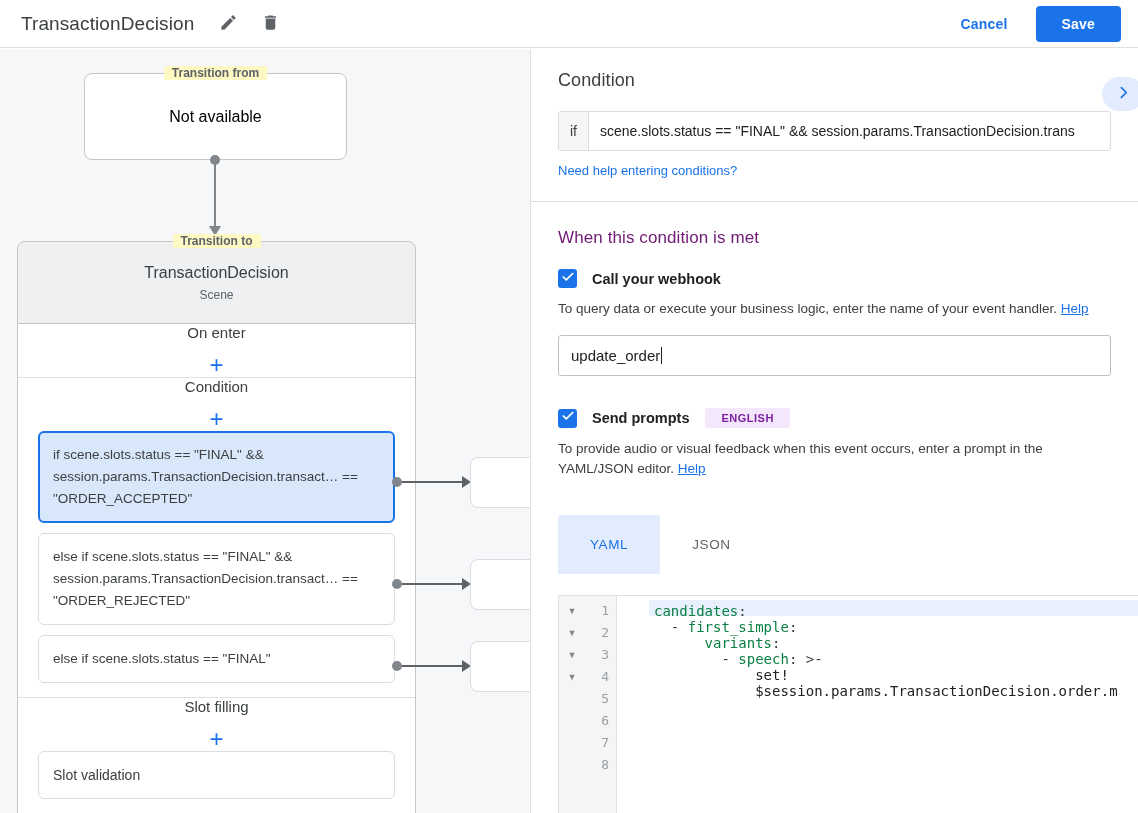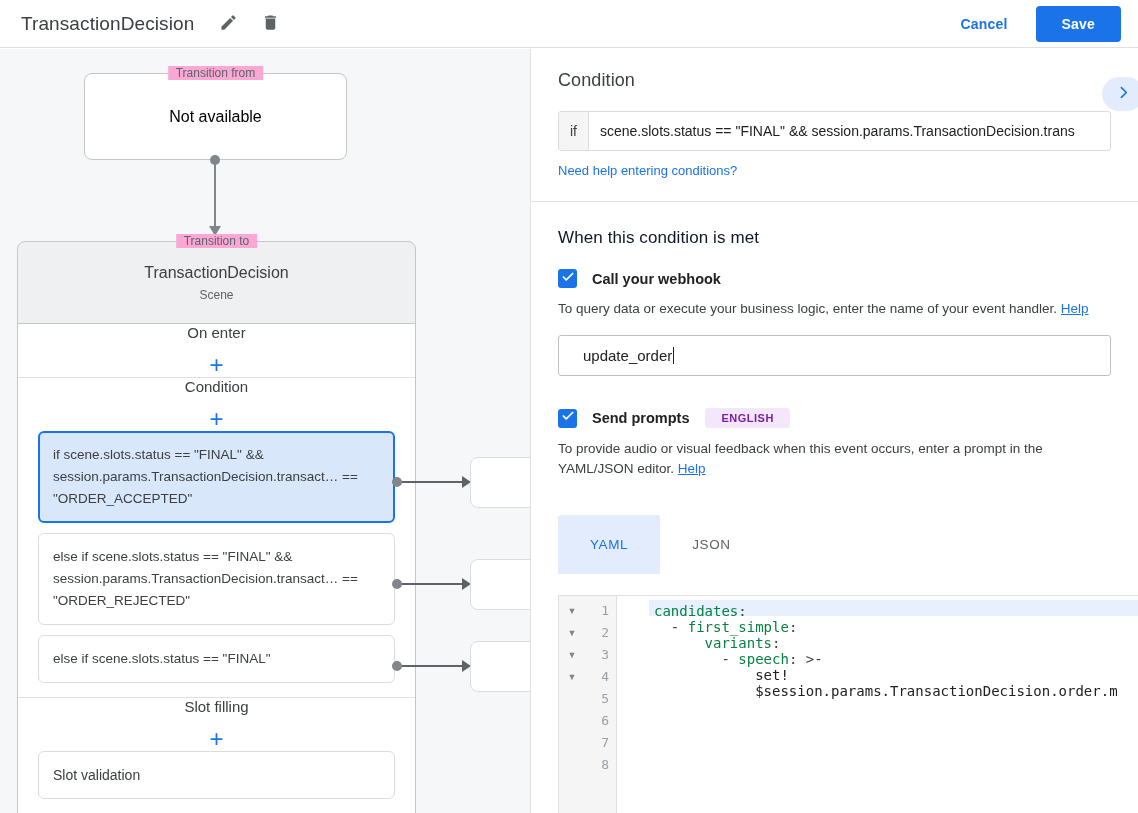--- a/index.html
+++ b/index.html
@@ -42,22 +42,23 @@
   
   .canvas {
     position: absolute; left: 0; top: 49px; width: 530px; height: 764px;
     background: #f6f7f9; overflow: hidden;
   }
   .fieldset-card {
     position: absolute; border: 1px solid #c4c7c5; border-radius: 8px;
   }
   .fieldset-legend {
     position: absolute; top: -8px; left: 50%; transform: translateX(-50%);
-    background: #f9a8d4; padding: 0 8px; font-size: 12px; color: #5f6368;
+    background: #fef9c3; padding: 0 8px; font-size: 12px; color: #5f6368;
     white-space: nowrap;
+    font-weight: bold;
   }
   #from-card {
     left: 84px; top: 24px; width: 263px; height: 87px; background: #fff;
     display: flex; align-items: center; justify-content: center;
   }
   #from-card .card-main { font-size: 16px; color: #000000; }
 
   #to-card {
     left: 17px; top: 192px; width: 399px; height: 83px; background: #eef0f2;
     display: flex; flex-direction: column; align-items: center; justify-content: center;
@@ -160,21 +161,21 @@
     flex: 1; display: flex; align-items: center; padding-left: 11px;
     font-size: 14px; color: #202124; white-space: nowrap; overflow: hidden;
   }
   .help-link {
     display: inline-block; margin-top: 12px; font-size: 13px;
     color: #1a73e8; cursor: pointer; text-decoration: none;
   }
   .rp-divider { height: 1px; background: #e0e0e0; margin-top: 22px; }
 
   .rp-subtitle {
-    font-size: 17px; color: #0f172a; padding: 26px 27px 0 27px; letter-spacing: .1px;
+    font-size: 17px; color: #701a75; padding: 26px 27px 0 27px; letter-spacing: .1px;
   }
   .check-row { display: flex; align-items: center; padding: 0 27px; margin-top: 21px; }
   .checkbox {
     width: 19px; height: 19px; border-radius: 3px; background: #1a73e8;
     display: flex; align-items: center; justify-content: center;
     cursor: pointer; flex: none;
   }
   .check-label {
     font-size: 14.5px; font-weight: bold; color: #202124; margin-left: 15px;
   }
@@ -183,21 +184,21 @@
     font-size: 11px; font-weight: bold; letter-spacing: .5px;
     padding: 4px 16px; border-radius: 3px;
   }
   .helper-text {
     padding: 0 27px; margin-top: 11px; font-size: 13.5px;
     color: #3c4043; line-height: 20px;
   }
   .helper-text a { color: #1a73e8; text-decoration: underline; cursor: pointer; }
   .text-input {
     margin: 16px 27px 0 27px; height: 41px; border: 1px solid #bdc1c6;
-    border-radius: 3px; display: flex; align-items: center; padding-left: 24px;
+    border-radius: 3px; display: flex; align-items: center; padding-left: 12px;
     font-size: 15px; color: #202124; background: #fff; position: relative;
   }
   .caret {
     display: inline-block; width: 1px; height: 17px; background: #202124;
     margin-left: 1px;
   }
   .tabs { display: flex; margin: 20px 27px 0 27px; }
   .tab {
     padding: 22px 32px; font-size: 13.5px; font-weight: normal; letter-spacing: .6px;
     color: #5f6368; cursor: pointer; border-radius: 3px 3px 0 0; margin-top: 16px;

